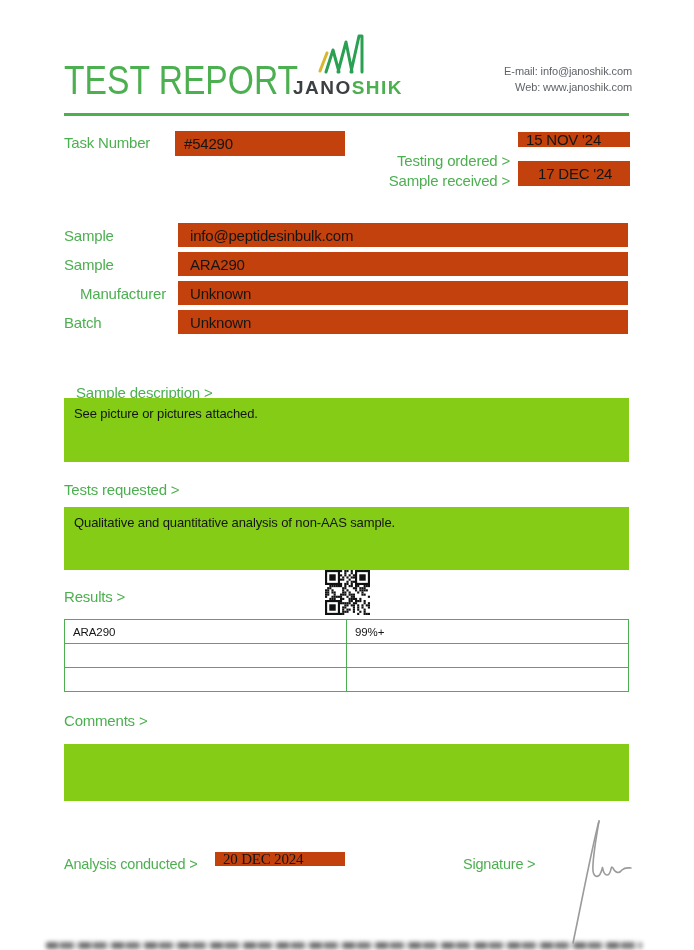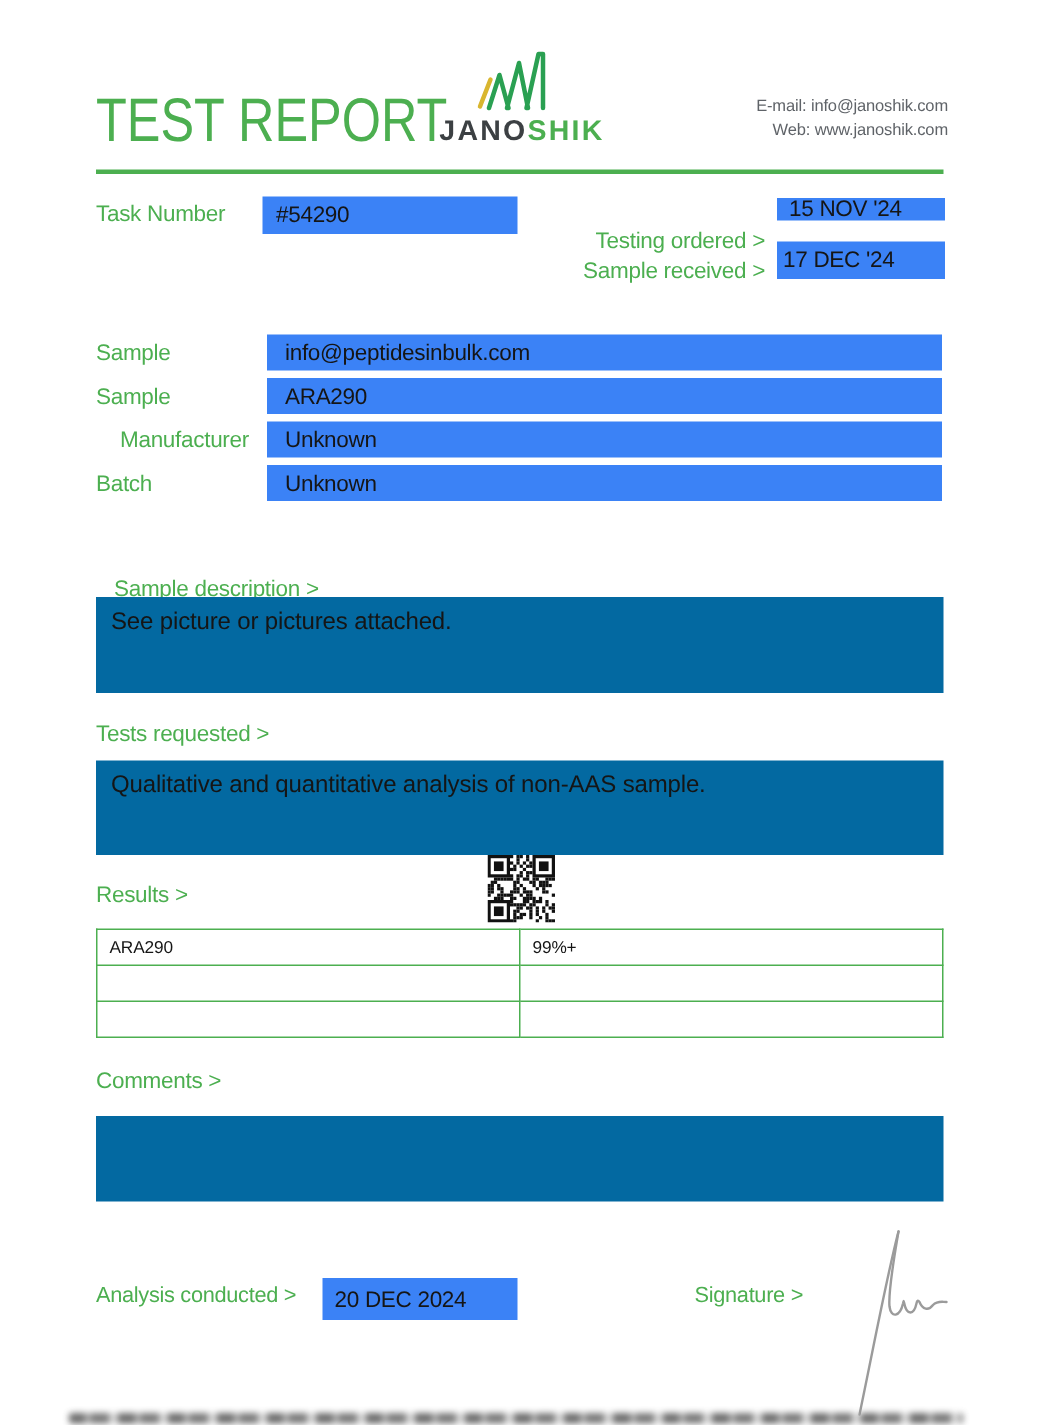--- a/index.html
+++ b/index.html
@@ -13,26 +13,26 @@
     transform:scaleX(0.82);transform-origin:left top;white-space:nowrap;
   }
   .logo-text{font-size:19px;font-weight:700;letter-spacing:1.5px;white-space:nowrap;}
   .logo-jano{color:#3c4043;}
   .logo-shik{color:#4caf50;}
   .contact{font-size:11px;line-height:16px;color:#5f6368;text-align:right;letter-spacing:-0.1px;}
   .divider{background:#4caf50;height:3px;}
   .label{font-size:15px;color:#4caf50;letter-spacing:-0.2px;white-space:nowrap;}
   .label-r{text-align:right;}
   .valbox{
-    background:#3b82f6;display:flex;align-items:center;
+    background:#c2410c;display:flex;align-items:center;
     font-size:15px;color:#151515;letter-spacing:-0.2px;white-space:nowrap;
   }
   .valbox .pad{padding-left:12px;}
   .bigbox{
-    background:#0369a1;font-size:16px;color:#151515;letter-spacing:-0.1px;
+    background:#84cc16;font-size:13px;color:#151515;letter-spacing:-0.1px;
     padding:8px 10px;box-sizing:border-box;
   }
   .results-table{
     border-collapse:collapse;table-layout:fixed;width:565px;
   }
   .results-table td{
     border:1.5px solid #4caf50;height:23px;padding:0 0 0 8px;
     font-size:11.5px;color:#151515;letter-spacing:-0.1px;vertical-align:middle;
   }
   .qr{image-rendering:pixelated;}
@@ -71,21 +71,21 @@
     <span class="pad" style="padding-left:9px;">#54290</span>
   </div>
 
   <div class="abs label label-r" style="left:360px;top:136px;width:150px;margin-top:16px;">Testing ordered &gt;</div>
   <div class="abs valbox" style="left:518px;top:132px;width:112px;height:15px;">
     <span class="pad" style="padding-left:8px;">15 NOV '24</span>
   </div>
 
   <div class="abs label label-r" style="left:360px;top:172px;width:150px;">Sample received &gt;</div>
   <div class="abs valbox" style="left:518px;top:161px;width:112px;height:25px;">
-    <span class="pad" style="padding-left:4px;">17 DEC '24</span>
+    <span class="pad" style="padding-left:20px;">17 DEC '24</span>
   </div>
 
   <div class="abs label" style="left:64px;top:227px;">Sample</div>
   <div class="abs valbox" style="left:178px;top:223px;width:450px;height:24px;">
     <span class="pad">info@peptidesinbulk.com</span>
   </div>
 
   <div class="abs label" style="left:64px;top:256px;">Sample</div>
   <div class="abs valbox" style="left:178px;top:252px;width:450px;height:24px;">
     <span class="pad">ARA290</span>
@@ -284,21 +284,21 @@
       </tr>
     </tbody>
   </table>
 
   <div class="abs label" style="left:64px;top:712px;">Comments &gt;</div>
   <div class="abs bigbox" style="left:64px;top:744px;width:565px;height:57px;">
     <span></span>
   </div>
 
   <div class="abs label" style="left:64px;top:856px;font-size:14.5px;">Analysis conducted &gt;</div>
-  <div class="abs valbox" style="left:215px;top:852px;width:130px;height:28px;">
+  <div class="abs valbox" style="left:215px;top:852px;width:130px;height:14px;font-family:Liberation Serif, serif;">
     <span class="pad" style="padding-left:8px;">20 DEC 2024</span>
   </div>
 
   <div class="abs label" style="left:463px;top:856px;font-size:14.5px;">Signature &gt;</div>
 
   <svg class="abs sig-svg" style="left:552px;top:815px;" width="90" height="133" viewBox="0 0 90 133">
     <path d="M47,6 C40,32 30,85 21,128"></path>
     <path d="M47,6 C44,24 40,46 41,56 C42,64 48,63 50,54 C51,48 50,60 55,60 C60,60 58,49 61,53 C63,58 67,59 70,55 C73,52 76,53 79,53"></path>
   </svg>
 

